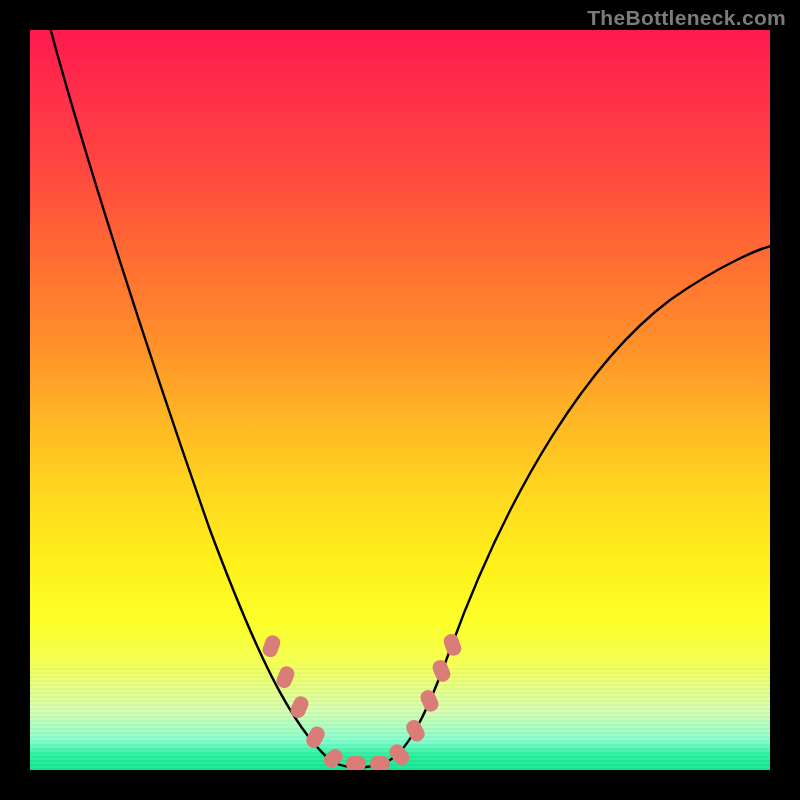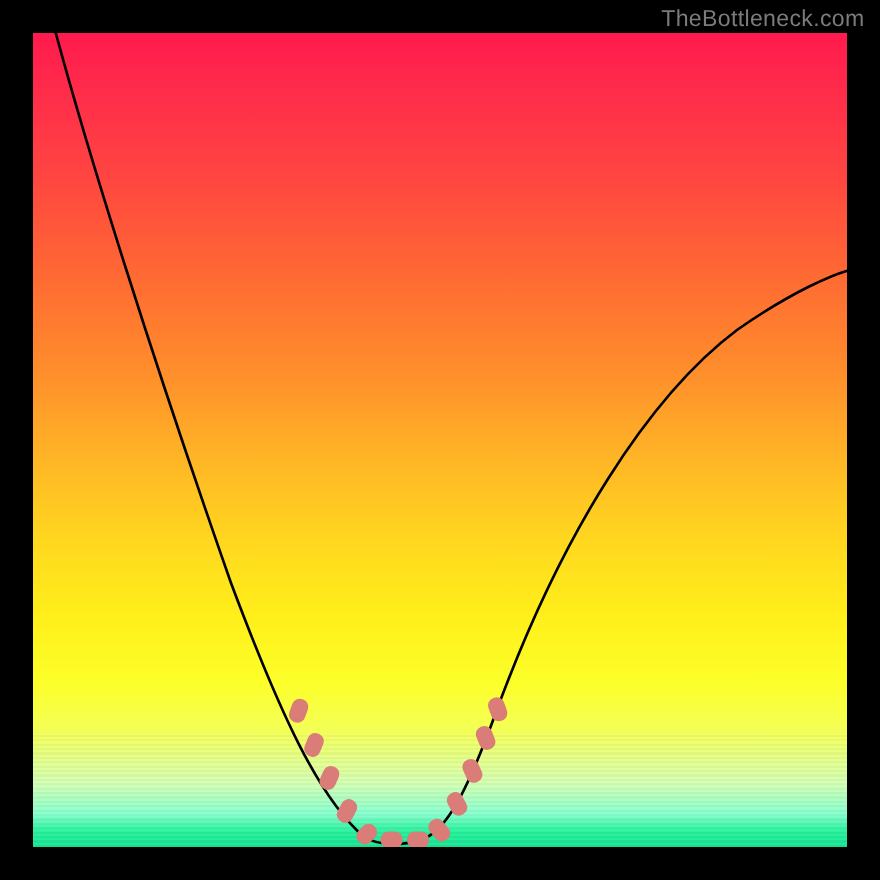--- a/index.html
+++ b/index.html
@@ -72,21 +72,21 @@
     top: 0;
     width: 100%;
     height: 100%;
   }
   .watermark {
     position: absolute;
     top: 6px;
     right: 14px;
     color: #7b7b7b;
     font-size: 21px;
-    font-weight: 400;
+    font-weight: 700;
     letter-spacing: 0.3px;
     user-select: none;
     pointer-events: none;
   }
 </style>
 </head>
 <body>
 
 <div class="frame">
 

